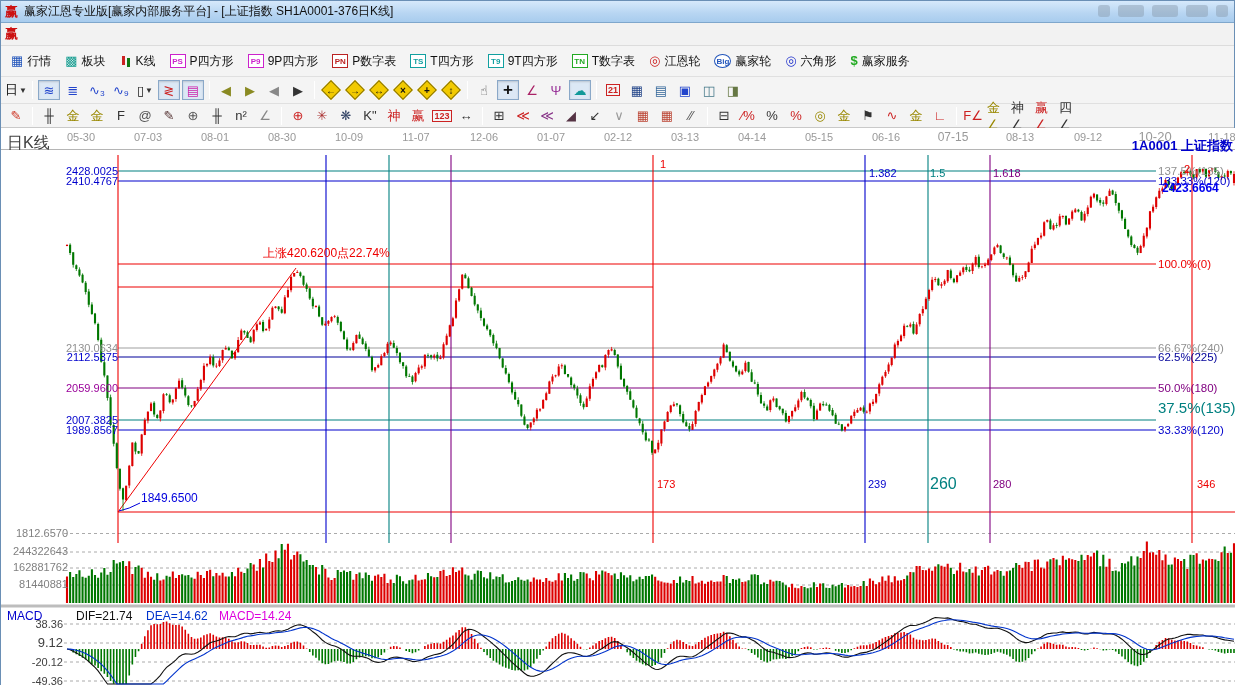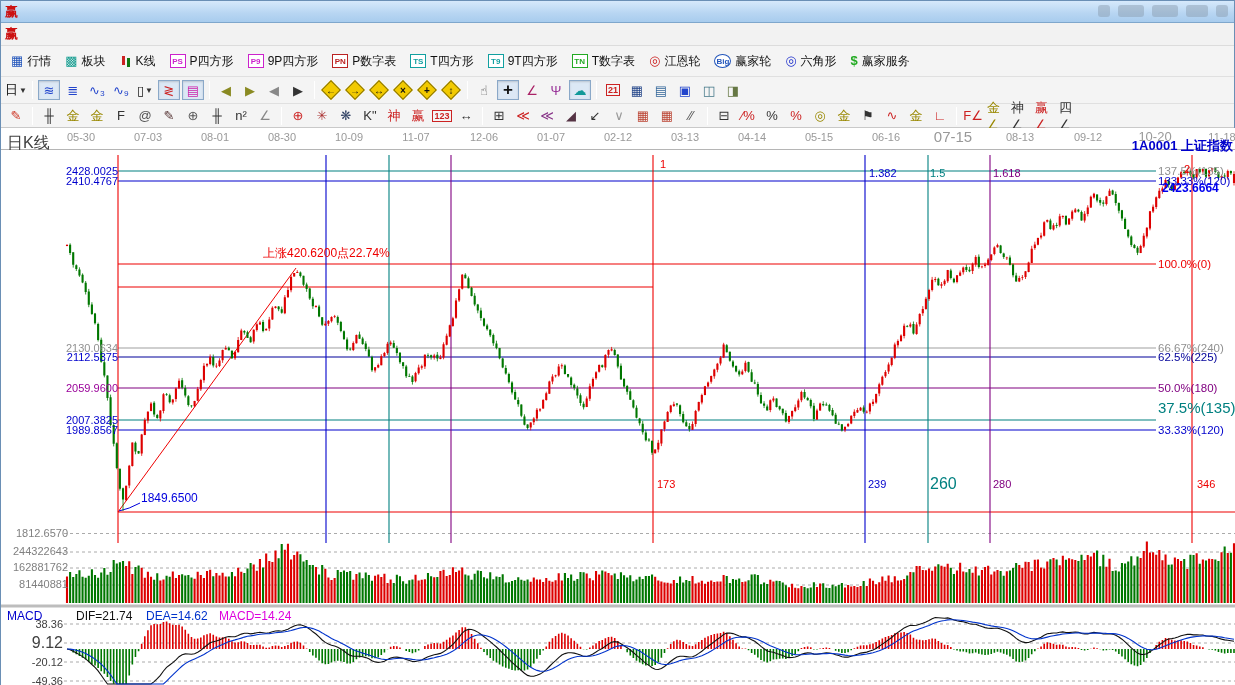--- a/index.html
+++ b/index.html
@@ -56,20 +56,21 @@
   .kline-label { position:absolute; left:6px; top:5px; color:#404040; font-size:16px; }
   .instrument { position:absolute; right:3px; top:9px; color:#0000cc; font-size:13px; font-weight:bold; }
   .bold { font-weight:bold; }
 </style>
 </head>
 <body>
 
 <div id="app">
   <div class="titlebar">
     <span class="logo">赢</span>
+    <span class="title">赢家江恩专业版[赢家内部服务平台] - [上证指数 SH1A0001-376日K线]</span>
     <div class="chips">
         <i></i>
         <i></i>
         <i></i>
         <i></i>
         <i></i>
       </div>
   </div>
   <div class="menubar">
     <span class="logo">赢</span>
@@ -421,21 +422,21 @@
         <span class="abs date-label" style="left: 281px; top: 3px; color: rgb(153, 153, 153); font-size: 11px; transform: translateX(-50%);">08-30</span>
         <span class="abs date-label" style="left: 348px; top: 3px; color: rgb(153, 153, 153); font-size: 11px; transform: translateX(-50%);">10-09</span>
         <span class="abs date-label" style="left: 415px; top: 3px; color: rgb(153, 153, 153); font-size: 11px; transform: translateX(-50%);">11-07</span>
         <span class="abs date-label" style="left: 483px; top: 3px; color: rgb(153, 153, 153); font-size: 11px; transform: translateX(-50%);">12-06</span>
         <span class="abs date-label" style="left: 550px; top: 3px; color: rgb(153, 153, 153); font-size: 11px; transform: translateX(-50%);">01-07</span>
         <span class="abs date-label" style="left: 617px; top: 3px; color: rgb(153, 153, 153); font-size: 11px; transform: translateX(-50%);">02-12</span>
         <span class="abs date-label" style="left: 684px; top: 3px; color: rgb(153, 153, 153); font-size: 11px; transform: translateX(-50%);">03-13</span>
         <span class="abs date-label" style="left: 751px; top: 3px; color: rgb(153, 153, 153); font-size: 11px; transform: translateX(-50%);">04-14</span>
         <span class="abs date-label" style="left: 818px; top: 3px; color: rgb(153, 153, 153); font-size: 11px; transform: translateX(-50%);">05-15</span>
         <span class="abs date-label" style="left: 885px; top: 3px; color: rgb(153, 153, 153); font-size: 11px; transform: translateX(-50%);">06-16</span>
-        <span class="abs date-label" style="left: 952px; top: 3px; color: rgb(153, 153, 153); font-size: 15px; transform: translateX(-50%);">07-15</span>
+        <span class="abs date-label" style="left: 952px; top: 3px; color: rgb(153, 153, 153); font-size: 12px; transform: translateX(-50%);">07-15</span>
         <span class="abs date-label" style="left: 1019px; top: 3px; color: rgb(153, 153, 153); font-size: 11px; transform: translateX(-50%);">08-13</span>
         <span class="abs date-label" style="left: 1087px; top: 3px; color: rgb(153, 153, 153); font-size: 11px; transform: translateX(-50%);">09-12</span>
         <span class="abs date-label" style="left: 1154px; top: 3px; color: rgb(153, 153, 153); font-size: 13px; transform: translateX(-50%);">10-20</span>
         <span class="abs date-label" style="left: 1221px; top: 3px; color: rgb(153, 153, 153); font-size: 11px; transform: translateX(-50%);">11-18</span>
         <div class="clipbox" style="top: 37px;">
           <span style="color: rgb(0, 0, 204);">2428.0025</span>
         </div>
         <div class="clipbox" style="top: 47px;">
           <span style="color: rgb(0, 0, 204);">2410.4767</span>
         </div>
@@ -480,20 +481,20 @@
         <span class="abs" style="left: 656px; top: 350px; color: rgb(238, 0, 0); font-size: 11px;">173</span>
         <span class="abs" style="left: 867px; top: 350px; color: rgb(0, 0, 204); font-size: 11px;">239</span>
         <span class="abs" style="left: 929px; top: 350px; color: rgb(0, 128, 128); font-size: 16px;">260</span>
         <span class="abs" style="left: 992px; top: 350px; color: rgb(128, 0, 128); font-size: 11px;">280</span>
         <span class="abs" style="left: 1196px; top: 350px; color: rgb(238, 0, 0); font-size: 11px;">346</span>
         <span class="abs" style="left: 6px; top: 482px; color: rgb(0, 0, 204); font-size: 12px;">MACD</span>
         <span class="abs" style="left: 75px; top: 482px; color: rgb(17, 17, 17); font-size: 12px;">DIF=21.74</span>
         <span class="abs" style="left: 145px; top: 482px; color: rgb(0, 51, 204); font-size: 12px;">DEA=14.62</span>
         <span class="abs" style="left: 218px; top: 482px; color: rgb(221, 0, 221); font-size: 12px;">MACD=14.24</span>
         <span class="abs" style="top: 490px; color: rgb(64, 64, 64); font-size: 11px; right: 1173px;">38.36</span>
-        <span class="abs" style="top: 509px; color: rgb(64, 64, 64); font-size: 16px; right: 1173px;">9.12</span>
+        <span class="abs" style="top: 509px; color: rgb(64, 64, 64); font-size: 13px; right: 1173px;">9.12</span>
         <span class="abs" style="top: 528px; color: rgb(64, 64, 64); font-size: 11px; right: 1173px;">-20.12</span>
         <span class="abs" style="top: 547px; color: rgb(64, 64, 64); font-size: 11px; right: 1173px;">-49.36</span>
       </div>
     <span class="kline-label">日K线</span>
     <span class="instrument">1A0001 上证指数</span>
   </div>
 </div>
 
 </body></html>

